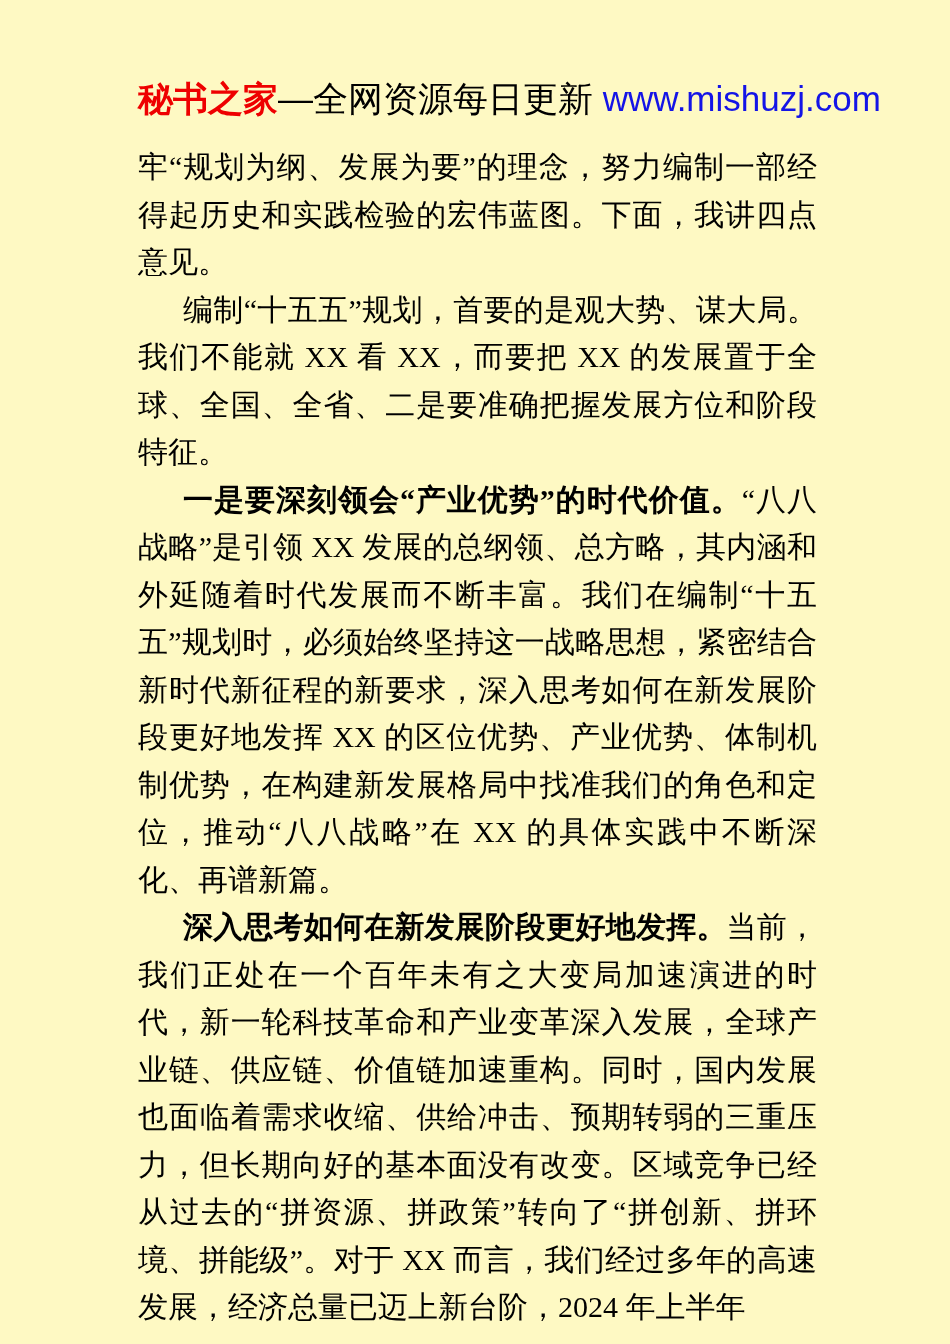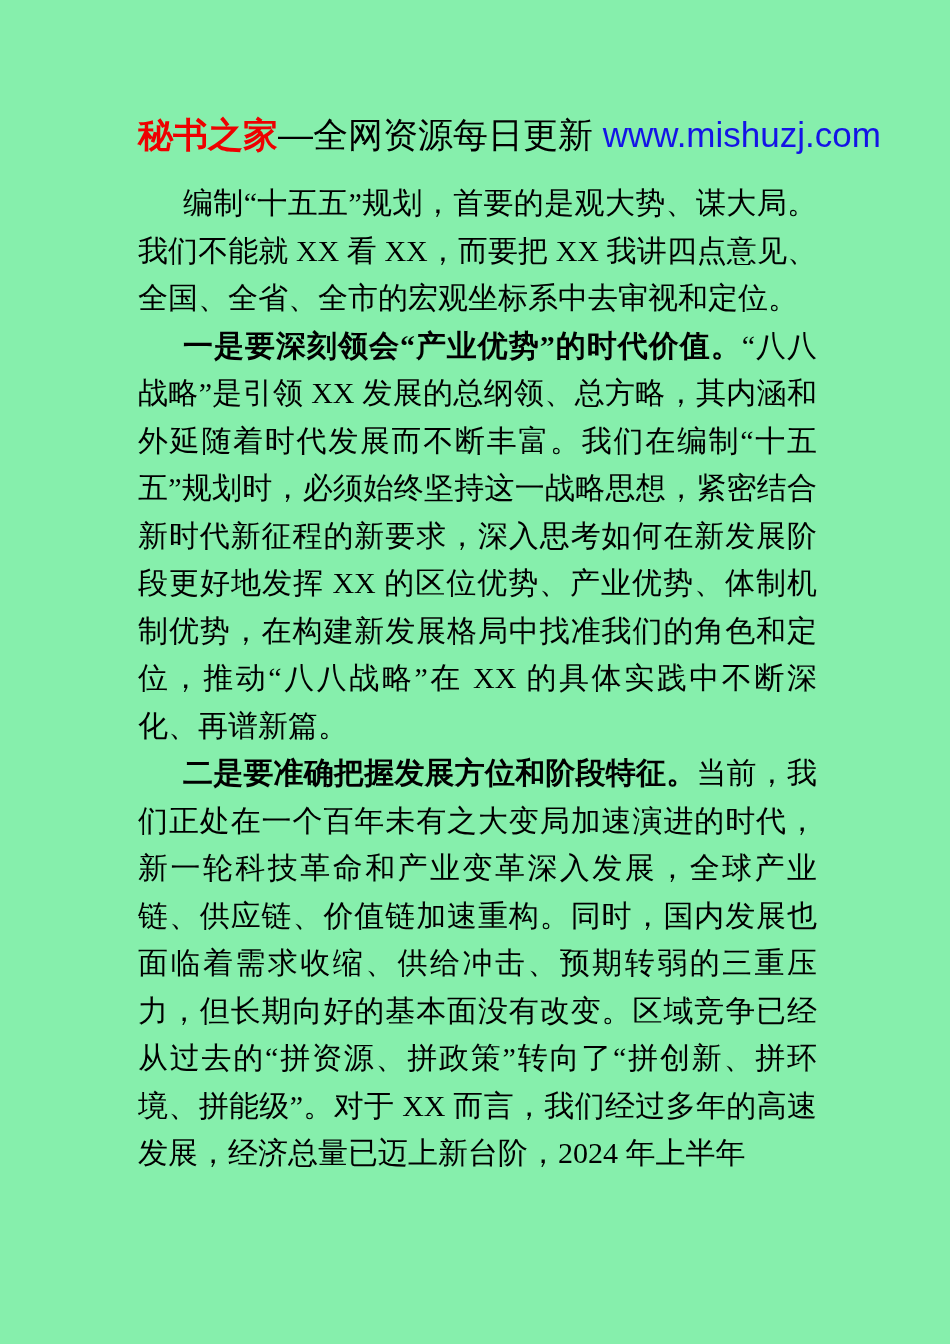--- a/index.html
+++ b/index.html
@@ -11,22 +11,22 @@
     width: 950px;
     height: 1344px;
     overflow: hidden;
     font-family: "Liberation Serif", "DejaVu Serif", serif;
     color: #000000;
   }
   .page {
     box-sizing: border-box;
     width: 950px;
     height: 1344px;
-    padding: 114px 133px 30px 138px;
-    background: #86efac;
+    padding: 78px 133px 30px 138px;
+    background: #fef9c3;
   }
   .site-header {
     text-align: center;
     font-size: 35px;
     line-height: 42px;
     white-space: nowrap;
     margin: 0 0 22px 0;
     font-family: "Liberation Sans", "DejaVu Sans", sans-serif;
   }
   .site-name {
@@ -69,23 +69,24 @@
 <body>
 
 <div class="page">
 
   <div class="site-header">
     <span class="site-name">秘书之家</span><span class="site-sep">—</span><span class="site-tagline">全网资源每日更新</span><span class="site-tagline">&nbsp;</span><span class="site-url">www.mishuzj.com</span>
   </div>
 
   <div class="doc">
 
+    <p>牢“规划为纲、发展为要”的理念，努力编制一部经得起历史和实践检验的宏伟蓝图。下面，我讲四点意见。</p>
 
 
-    <p class="indent">编制“十五五”规划，首要的是观大势、谋大局。我们不能就 XX 看 XX，而要把 XX 我讲四点意见、全国、全省、全市的宏观坐标系中去审视和定位。</p>
+    <p class="indent">编制“十五五”规划，首要的是观大势、谋大局。我们不能就 XX 看 XX，而要把 XX 的发展置于全球、全国、全省、二是要准确把握发展方位和阶段特征。</p>
 
     <p class="indent"><span class="lead">一是要深刻领会“产业优势”的时代价值。</span><span>“八八战略”是引领 XX 发展的总纲领、总方略，其内涵和外延随着时代发展而不断丰富。我们在编制“十五五”规划时，必须始终坚持这一战略思想，紧密结合新时代新征程的新要求，深入思考如何在新发展阶段更好地发挥 XX 的区位优势、产业优势、体制机制优势，在构建新发展格局中找准我们的角色和定位，推动“八八战略”在 XX 的具体实践中不断深化、再谱新篇。</span></p>
 
-    <p class="indent"><span class="lead">二是要准确把握发展方位和阶段特征。</span><span>当前，我们正处在一个百年未有之大变局加速演进的时代，新一轮科技革命和产业变革深入发展，全球产业链、供应链、价值链加速重构。同时，国内发展也面临着需求收缩、供给冲击、预期转弱的三重压力，但长期向好的基本面没有改变。区域竞争已经从过去的“拼资源、拼政策”转向了“拼创新、拼环境、拼能级”。对于 XX 而言，我们经过多年的高速发展，经济总量已迈上新台阶，2024 年上半年</span></p>
+    <p class="indent"><span class="lead">深入思考如何在新发展阶段更好地发挥。</span><span>当前，我们正处在一个百年未有之大变局加速演进的时代，新一轮科技革命和产业变革深入发展，全球产业链、供应链、价值链加速重构。同时，国内发展也面临着需求收缩、供给冲击、预期转弱的三重压力，但长期向好的基本面没有改变。区域竞争已经从过去的“拼资源、拼政策”转向了“拼创新、拼环境、拼能级”。对于 XX 而言，我们经过多年的高速发展，经济总量已迈上新台阶，2024 年上半年</span></p>
 
   </div>
 
 </div>
 
 </body></html>

